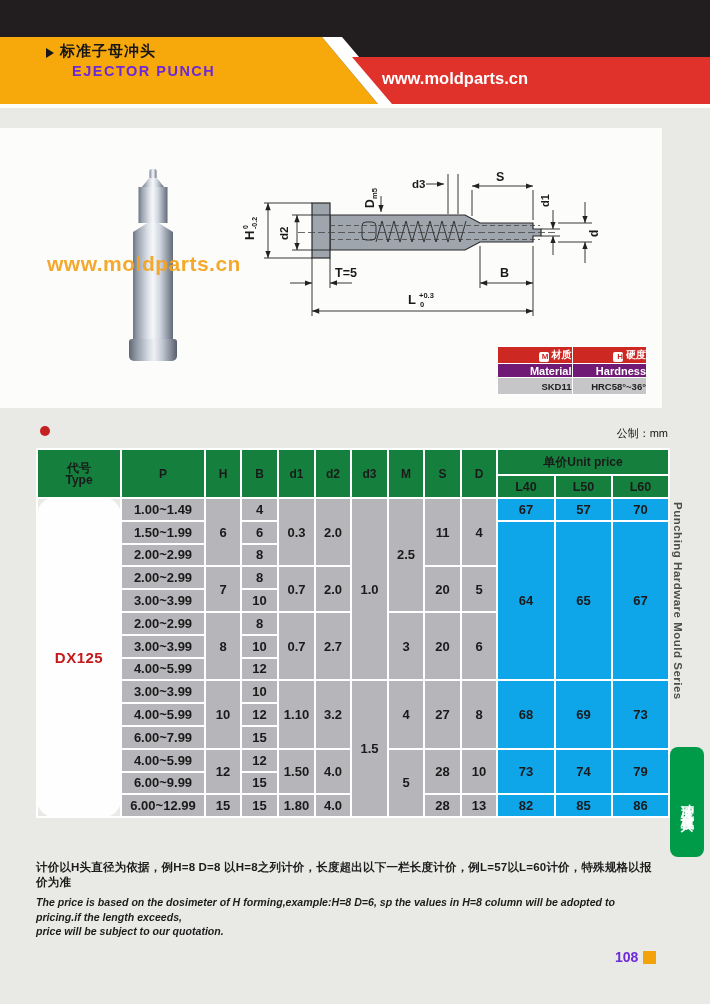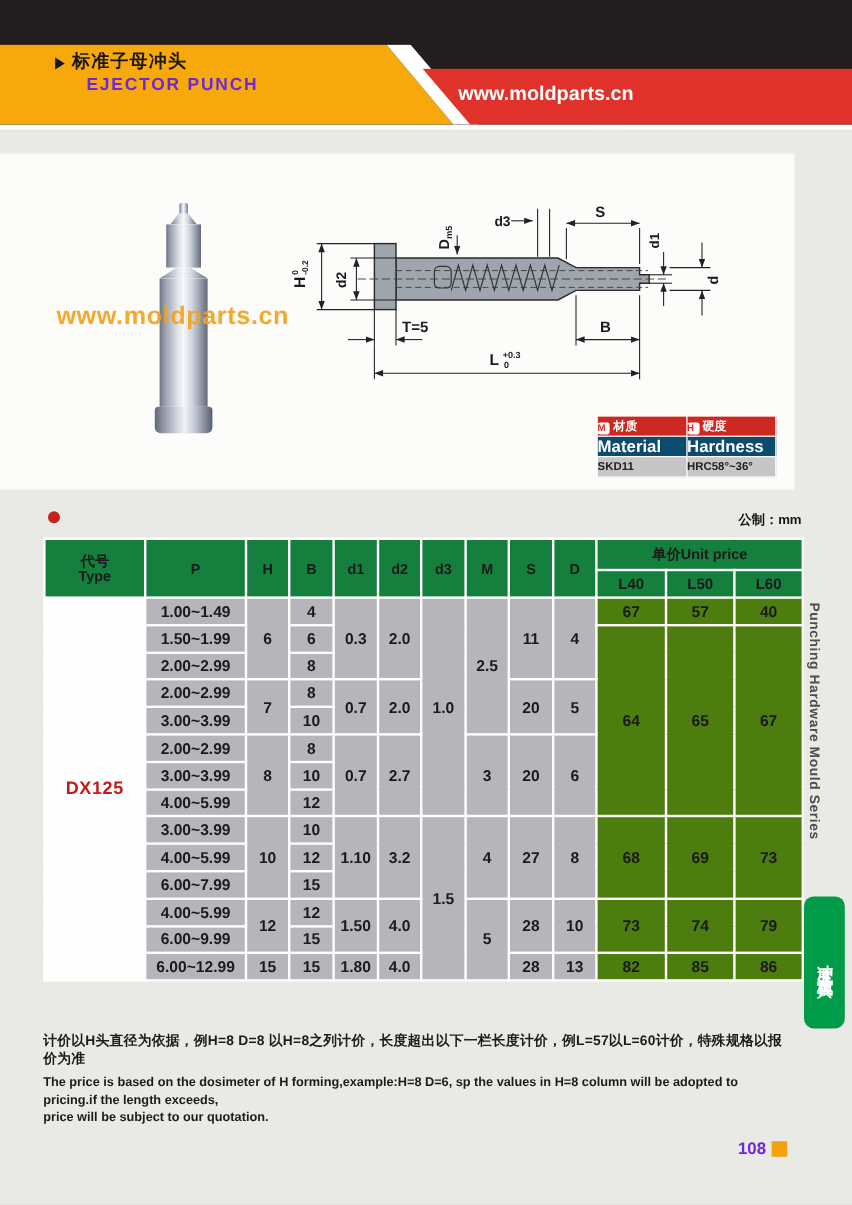--- a/index.html
+++ b/index.html
@@ -36,49 +36,49 @@
     background:linear-gradient(90deg,#5f6775 0%,#8d95a3 14%,#d4dae2 40%,#eef1f5 52%,#c0c7d2 70%,#7a8290 90%,#565e6c 100%);}
   #watermark{position:absolute;left:47px;top:124px;font-size:21px;font-weight:bold;color:#f4a31d;opacity:.92;letter-spacing:.5px;}
 
   svg text{font-family:"Liberation Sans","DejaVu Sans",sans-serif;fill:#1a1a1a;}
   .dim{stroke:#222;stroke-width:0.9;fill:none;}
   .part{fill:#9ea5ad;stroke:#2b2b2b;stroke-width:1.2;}
   .dash{stroke:#444;stroke-width:0.8;fill:none;}
 
   
   #mat{position:absolute;left:497px;top:218px;width:150px;border-collapse:collapse;table-layout:fixed;}
-  #mat td{border:1px solid #fff;text-align:left;vertical-align:middle;padding:0;}
+  #mat td{border:1px solid #fff;text-align:right;vertical-align:middle;padding:0;}
   #mat .r1 td{background:#ce2823;color:#fff;font-size:10px;font-weight:bold;height:16px;}
-  #mat .r2 td{background:#0c4a6e;color:#fff;font-size:14px;font-weight:bold;height:13px;}
+  #mat .r2 td{background:#701a75;color:#fff;font-size:11px;font-weight:bold;height:13px;}
   #mat .r3 td{background:#c6c6c8;color:#222;font-size:9.5px;font-weight:bold;height:16px;}
   .mh-icon{display:inline-block;width:10px;height:10px;line-height:10px;background:#fff;color:#ce2823;
     font-size:8px;font-weight:bold;border-radius:2px;margin-right:3px;vertical-align:-1px;}
 
   
   #sec-title{position:absolute;left:36px;top:422px;width:632px;height:20px;}
   .bullet{position:absolute;left:4px;top:4px;width:10px;height:10px;border-radius:50%;background:#c32220;}
   .sec-text{position:absolute;left:22px;top:1px;font-size:12.5px;font-weight:bold;color:#141414;}
-  .unit-note{position:absolute;right:0;top:4px;font-size:11px;font-weight:bold;color:#141414;margin-left:28px;}
+  .unit-note{position:absolute;right:0;top:4px;font-size:11px;font-weight:normal;color:#141414;margin-left:28px;}
 
   
   #price-table{position:absolute;left:36px;top:448px;border-collapse:collapse;table-layout:fixed;}
   #price-table th,#price-table td{border:2px solid #fff;text-align:center;vertical-align:middle;padding:0;
     font-size:13px;font-weight:bold;color:#1a1a1a;}
   #price-table thead th{background:#15803d;font-size:12px;}
   #price-table thead tr.h1 th{height:24px;}
   #price-table thead tr.h2 th{height:21px;font-size:12.5px;}
   #price-table tbody td{background:#b6b6ba;height:20.8px;}
-  #price-table tbody td.price{background:#4d7c0f;}
-  #price-table tbody td.type-cell{background:#fefefe;color:#c41a1a;font-size:15px;letter-spacing:.5px;}
+  #price-table tbody td.price{background:#0ea5e9;}
+  #price-table tbody td.type-cell{background:#fefefe;color:#c41a1a;font-size:15px;letter-spacing:.5px;border-radius:17px;}
   #price-table .th-type{line-height:12px;}
 
   
   #notes{position:absolute;left:36px;top:860px;width:616px;color:#1c1c1c;}
   .note-cn{font-size:11.5px;font-weight:bold;margin-bottom:5px;letter-spacing:.2px;}
-  .note-en{font-size:10.6px;font-weight:bold;line-height:14.5px;}
+  .note-en{font-size:10.6px;font-weight:bold;line-height:14.5px;font-style:italic;}
 
   
   #series-en{position:absolute;left:672px;top:502px;height:248px;writing-mode:vertical-rl;
     font-size:11.5px;font-weight:bold;color:#4d4d4d;letter-spacing:.5px;}
   #series-tab{position:absolute;left:670px;top:747px;width:34px;height:110px;background:#009b49;border-radius:8px;}
   #series-tab span{position:absolute;left:50%;top:50%;transform:translate(-50%,-50%);writing-mode:vertical-rl;
     color:#fff;font-size:13.5px;font-weight:bold;letter-spacing:3px;white-space:nowrap;}
 
   
   #pagenum{position:absolute;left:615px;top:949px;font-size:14px;font-weight:bold;color:#6d28d9;}
@@ -273,21 +273,21 @@
           <td rowspan="3">6</td>
           <td>4</td>
           <td rowspan="3">0.3</td>
           <td rowspan="3">2.0</td>
           <td rowspan="8">1.0</td>
           <td rowspan="5">2.5</td>
           <td rowspan="3">11</td>
           <td rowspan="3">4</td>
           <td class="price">67</td>
           <td class="price">57</td>
-          <td class="price">40</td>
+          <td class="price">70</td>
         </tr>
         <tr>
           <td>1.50~1.99</td>
           <td>6</td>
           <td rowspan="7" class="price">64</td>
           <td rowspan="7" class="price">65</td>
           <td rowspan="7" class="price">67</td>
         </tr>
         <tr>
           <td>2.00~2.99</td>

